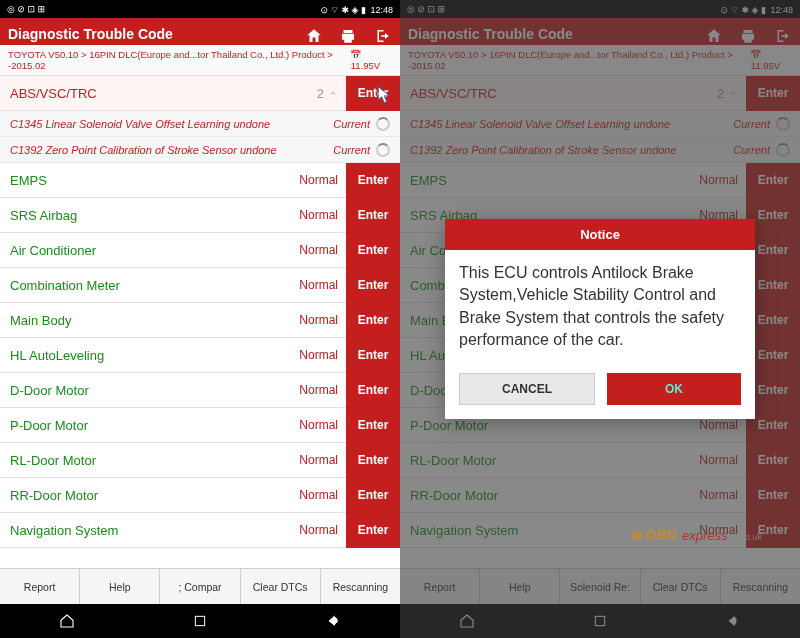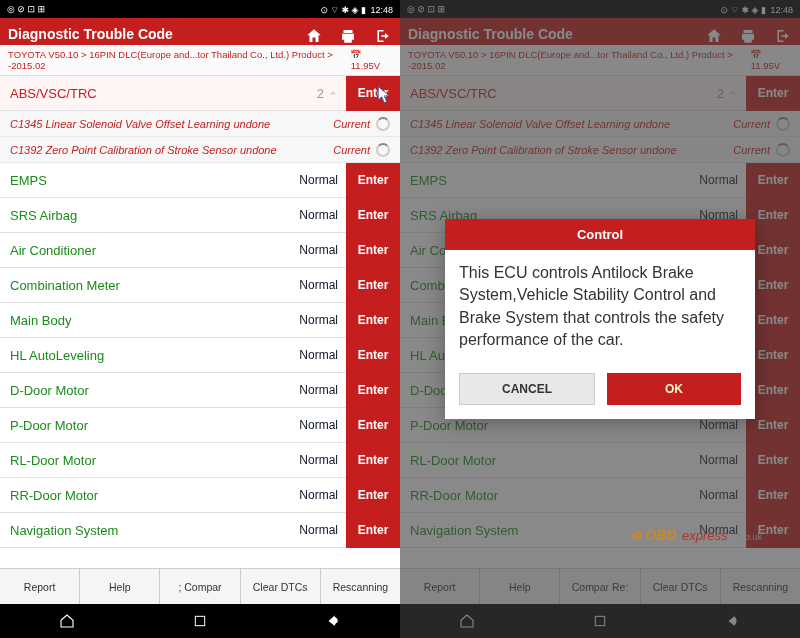--- a/index.html
+++ b/index.html
@@ -11,21 +11,21 @@
 .header-title{color:#fff;font-size:14px;font-weight:bold;flex:1}
 .header-icons{display:flex;gap:14px}
 .header-icon{width:20px;height:20px;display:flex;align-items:center;justify-content:center;color:#fff;font-size:14px}
 .breadcrumb{background:#fafafa;padding:4px 8px;font-size:9.5px;color:#c41e1e;border-bottom:1px solid #ddd;display:flex;justify-content:space-between}
 .breadcrumb .volt{color:#c41e1e}
 .content{flex:1;overflow:hidden;background:#fff}
 .row{height:35px;display:flex;align-items:center;border-bottom:1px solid #e0e0e0;padding:0 0 0 10px}
 .row.selected{background:#fff5f5}
 .row-label{flex:1;font-size:13px;color:#1a8c1a}
 .row.fault .row-label{color:#c41e1e}
-.row-status{font-size:12px;color:#0f172a;margin-right:8px}
+.row-status{font-size:12px;color:#b91c1c;margin-right:8px}
 .row-count{font-size:13px;color:#999;margin-right:2px}
 .row-chevron{width:14px;height:14px;margin-right:6px}
 .row-enter{width:54px;height:35px;background:#c41e1e;color:#fff;display:flex;align-items:center;justify-content:center;font-size:12px;font-weight:bold}
 .dtc-row{height:26px;background:#f7f7f7;display:flex;align-items:center;padding:0 10px;border-bottom:1px solid #e8e8e8}
 .dtc-label{flex:1;font-size:11px;font-style:italic;color:#c41e1e}
 .dtc-status{font-size:11px;font-style:italic;color:#c41e1e;margin-right:6px}
 .dtc-spin{width:14px;height:14px;border:2px solid #ccc;border-top-color:#888;border-radius:50%}
 .bottom-bar{height:36px;background:#e8e8e8;display:flex;border-top:1px solid #ccc}
 .bottom-btn{flex:1;display:flex;align-items:center;justify-content:center;font-size:10.5px;color:#333;border-right:1px solid #ccc;background:#f5f5f5;text-align:center;padding:0 2px}
 .bottom-btn:last-child{border-right:none}
@@ -33,21 +33,21 @@
 .nav-icon{color:#fff;font-size:16px;width:20px;height:20px;display:flex;align-items:center;justify-content:center}
 .cursor{position:absolute;top:85px;left:376px;z-index:5}
 .cursor svg{width:18px;height:20px}
 .overlay{position:absolute;inset:0;background:rgba(0,0,0,0.45);display:flex;align-items:center;justify-content:center;z-index:10}
 .dialog{width:310px;background:#fff;box-shadow:0 4px 20px rgba(0,0,0,0.3)}
 .dialog-title{background:#c41e1e;color:#fff;text-align:center;padding:8px;font-size:13px;font-weight:bold}
 .dialog-body{padding:12px 14px;font-size:16px;color:#333;line-height:1.4}
 .dialog-btns{display:flex;gap:12px;padding:10px 14px 14px}
 .dialog-btn{flex:1;height:32px;display:flex;align-items:center;justify-content:center;font-size:12px;font-weight:bold}
 .dialog-btn.cancel{background:#e8e8e8;color:#333;border:1px solid #ccc}
-.dialog-btn.ok{background:#c41e1e;color:#fef9c3}
+.dialog-btn.ok{background:#c41e1e;color:#5eead4}
 .dimmed{opacity:.7}
 .watermark{position:absolute;bottom:84px;right:30px;z-index:20;opacity:.85}
 </style>
 </head>
 <body>
 
 <div class="panel">
   <div class="status-bar">
     <div class="status-left"><span>◎ ⊘ ⊡ ⊞</span></div>
     <div class="status-right"><span>⊙ ⌔ ✱ ◈ ▮</span> <span>12:48</span></div>
@@ -289,21 +289,21 @@
           <div class="row">
             <div class="row-label">Navigation System</div>
       <div class="row-status">Normal</div>
       <div class="row-enter">Enter</div>
           </div>
         </div>
   </div>
   <div class="bottom-bar">
     <div class="bottom-btn">Report</div>
     <div class="bottom-btn">Help</div>
-    <div class="bottom-btn">Compar Re:</div>
+    <div class="bottom-btn">Solenoid Re:</div>
     <div class="bottom-btn">Clear DTCs</div>
     <div class="bottom-btn">Rescanning</div>
   </div>
   <div class="nav-bar">
     <div class="nav-icon">
           <svg viewBox="0 0 24 24" width="18" height="18" fill="none" stroke="#fff" stroke-width="1.5">
             <path d="M4 11l8-7 8 7v9H4z"></path>
           </svg>
         </div>
     <div class="nav-icon">
@@ -314,21 +314,21 @@
     <div class="nav-icon">
           <svg viewBox="0 0 24 24" width="18" height="18">
             <path d="M14 6a8 8 0 010 12l2 2-10-8 10-8-2 2z" fill="#fff"></path>
           </svg>
         </div>
   </div>
   </div>
 
   <div class="overlay">
     <div class="dialog">
-      <div class="dialog-title">Control</div>
+      <div class="dialog-title">Notice</div>
       <div class="dialog-body">This ECU controls Antilock Brake System,Vehicle Stability Control and Brake System that controls the safety performance of the car.</div>
       <div class="dialog-btns">
         <div class="dialog-btn cancel">CANCEL</div>
         <div class="dialog-btn ok">OK</div>
       </div>
     </div>
   </div>
   <div class="watermark">
     <svg width="140" height="30">
         <text x="0" y="20" font-size="14" fill="#d48a1a" font-weight="bold" font-style="italic">⊚ OBD</text>

